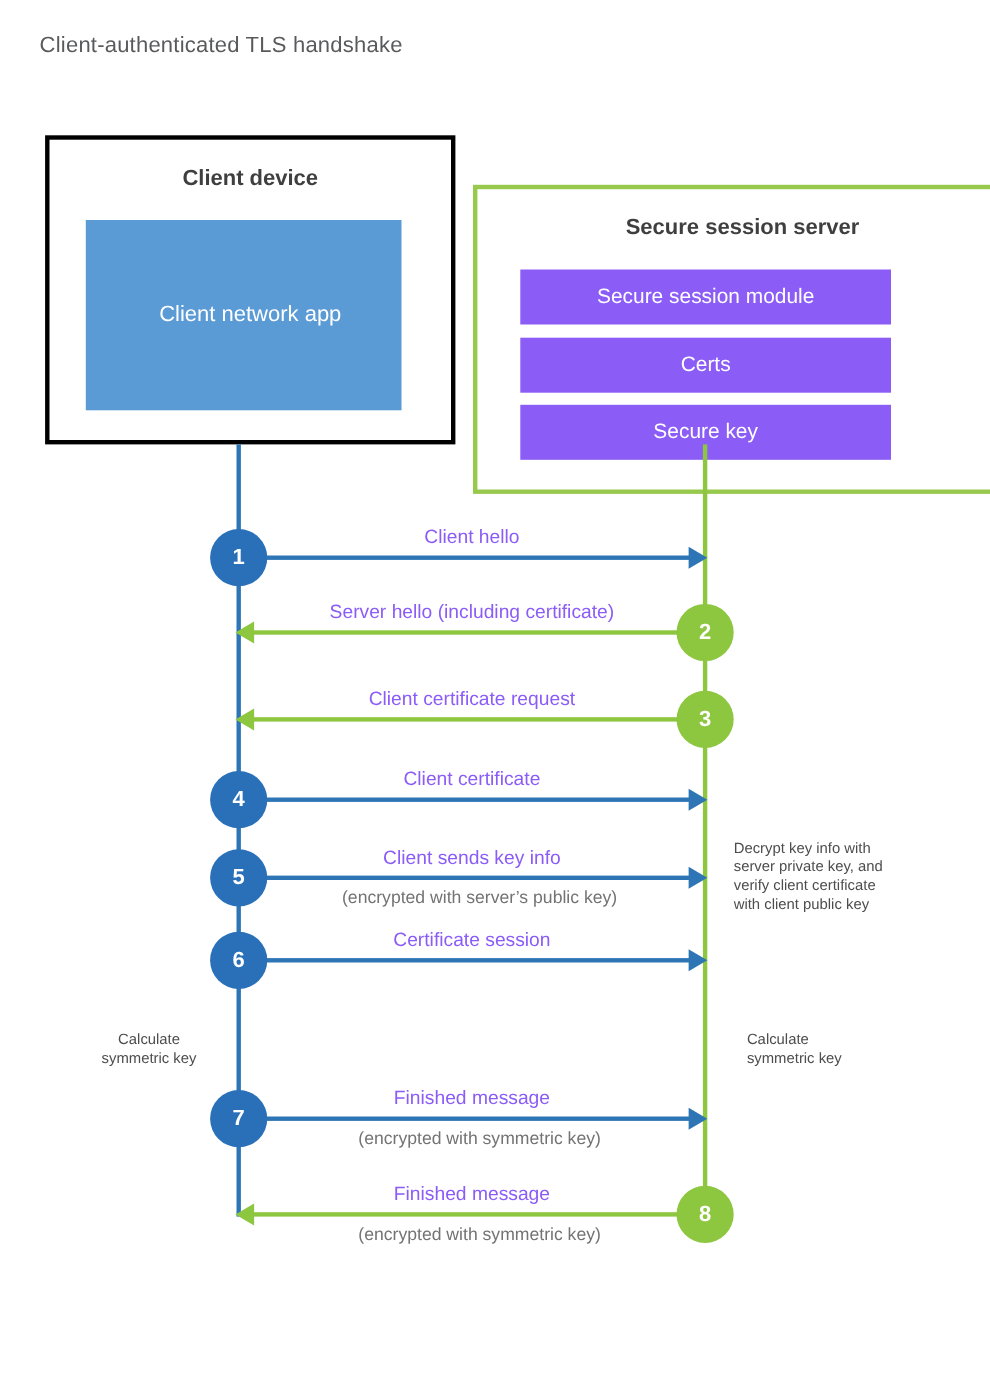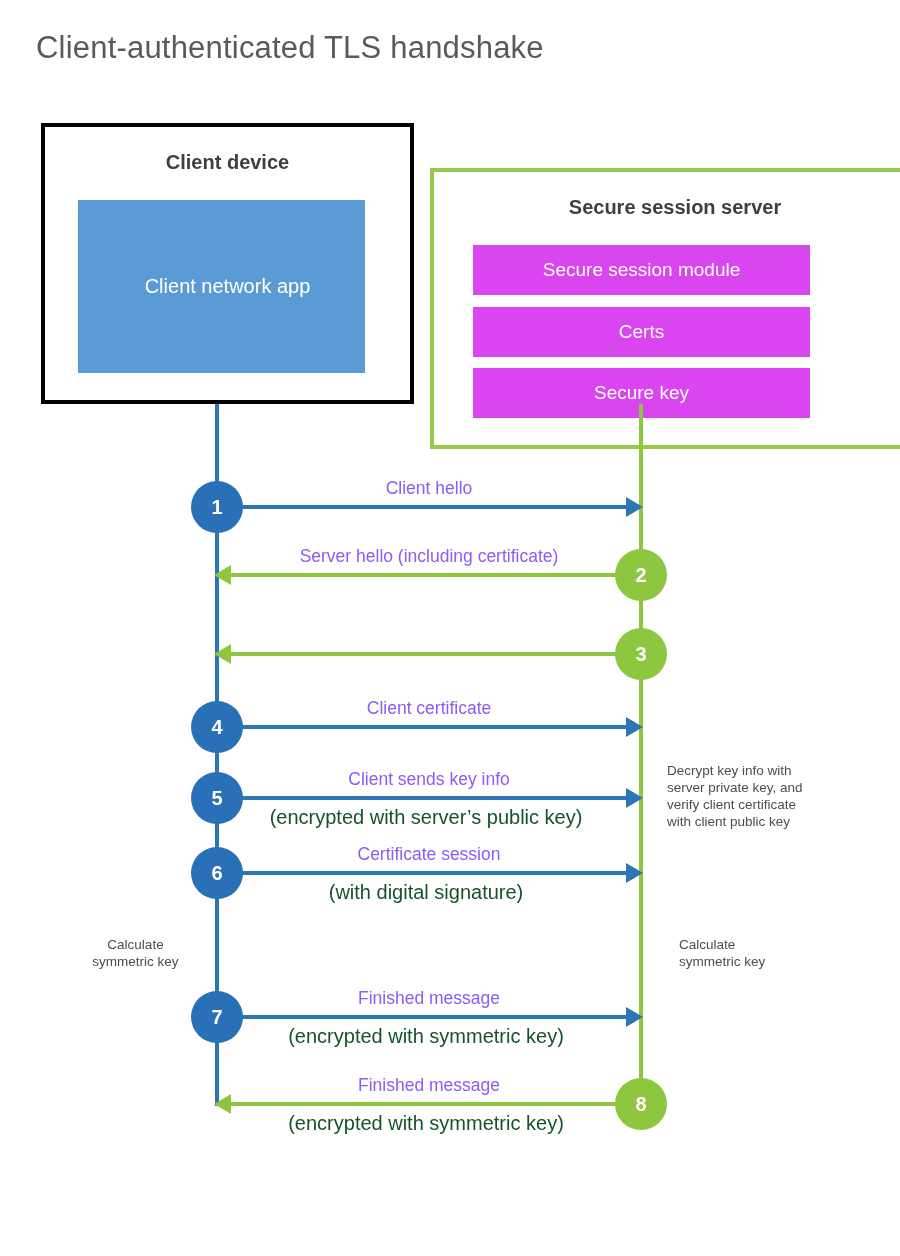--- a/index.html
+++ b/index.html
@@ -3,39 +3,39 @@
 <meta charset="utf-8">
 <style>
   html,body { margin:0; padding:0; background:#ffffff; }
   .canvas {
     position:relative; width:900px; height:1256px; background:#ffffff;
     font-family:"Liberation Sans", sans-serif; overflow:hidden;
   }
 
   .diagram-title {
     position:absolute; left:36px; top:30px; margin:0;
-    font-size:31px; font-weight:400; color:#595a5c; letter-spacing:0.2px;
+    font-size:20px; font-weight:400; color:#595a5c; letter-spacing:0.2px;
   }
 
   
   .actor-box { position:absolute; top:123px; height:281px; background:#ffffff; box-sizing:border-box; }
   .client-box { left:41px;  width:373px; border:4px solid #000000; }
   .server-box { left:430px; width:490px; border:4px solid #97c94d;margin-top:45px; }
   .actor-title {
     position:absolute; left:0; right:0; top:24px; text-align:center;
     font-size:20px; font-weight:700; color:#3f3f3f;
   }
   .client-app {
     position:absolute; left:33px; top:73px; width:275px; height:173px;
     background:#5b9bd5; color:#ffffff; font-size:20px;
     display:flex; align-items:center; justify-content:center; text-align:center;padding-left:12px;
   }
   .client-app span { display:block; width:190px; line-height:1.45; }
   .server-bar {
-    position:absolute; left:39px; width:337px; height:50px; background:#d946ef;
+    position:absolute; left:39px; width:337px; height:50px; background:#8b5cf6;
     color:#ffffff; font-size:19px; display:flex; align-items:center; justify-content:center;
   }
   .bar-0 { top:73px; } .bar-1 { top:135px; } .bar-2 { top:196px; }
 
   
   .lifeline { position:absolute; width:4px; }
   .lifeline-client { left:215px; top:404px; height:702px; background:#2e75b6; }
   .lifeline-server { left:639px; top:404px; height:676px; background:#8dc63f; }
 
   
@@ -54,22 +54,22 @@
   .arrow-head { position:absolute; width:0; height:0; border-top:10px solid transparent; border-bottom:10px solid transparent; }
   .arrow-head.right { left:626px; border-left:17px solid #2e75b6; }
   .arrow-head.left  { left:214px; border-right:17px solid #8dc63f; }
 
   
   .msg-label {
     position:absolute; left:243px; width:372px; text-align:center;
     font-size:17.5px; color:#8b5cf6; line-height:22px;
   }
   .msg-sub {
-    position:absolute; left:240px; width:372px; text-align:center;
-    font-size:20px; color:#14532d; line-height:18px;
+    position:absolute; left:250px; width:372px; text-align:center;
+    font-size:16px; color:#737373; line-height:18px;
   }
 
   
   .side-note { position:absolute; font-size:13.5px; color:#4d4d4d; line-height:17px; white-space:pre-line; }
   .decrypt-note { left:667px; top:762px; width:170px; text-align:left; }
   .calc-left  { left:58px;  top:936px; width:155px; text-align:center; }
   .calc-right { left:679px; top:936px; width:155px; text-align:left; }
 </style>
 </head>
 <body>
@@ -98,40 +98,40 @@
   <div class="msg-label" style="top:477px">Client hello</div>
   <div class="arrow-line blue" style="top:505px"></div>
   <div class="arrow-head right" style="top:497px"></div>
   <div class="step-circle step-blue" style="top:481px">1</div>
 
   <div class="msg-label" style="top:545px">Server hello (including certificate)</div>
   <div class="arrow-line green" style="top:573px"></div>
   <div class="arrow-head left" style="top:565px"></div>
   <div class="step-circle step-green" style="top:549px">2</div>
 
+  <div class="msg-label" style="top:624px">Client certificate request</div>
   <div class="arrow-line green" style="top:652px"></div>
   <div class="arrow-head left" style="top:644px"></div>
   <div class="step-circle step-green" style="top:628px">3</div>
 
   <div class="msg-label" style="top:697px">Client certificate</div>
   <div class="arrow-line blue" style="top:725px"></div>
   <div class="arrow-head right" style="top:717px"></div>
   <div class="step-circle step-blue" style="top:701px">4</div>
 
   <div class="msg-label" style="top:768px">Client sends key info</div>
   <div class="arrow-line blue" style="top:796px"></div>
   <div class="arrow-head right" style="top:788px"></div>
   <div class="step-circle step-blue" style="top:772px">5</div>
   <div class="msg-sub" style="top:808px">(encrypted with server’s public key)</div>
 
   <div class="msg-label" style="top:843px">Certificate session</div>
   <div class="arrow-line blue" style="top:871px"></div>
   <div class="arrow-head right" style="top:863px"></div>
   <div class="step-circle step-blue" style="top:847px">6</div>
-  <div class="msg-sub" style="top:883px">(with digital signature)</div>
 
   <div class="side-note decrypt-note">Decrypt key info with
 server private key, and
 verify client certificate
 with client public key</div>
   <div class="side-note calc-left">Calculate
 symmetric key</div>
   <div class="side-note calc-right">Calculate
 symmetric key</div>
 

